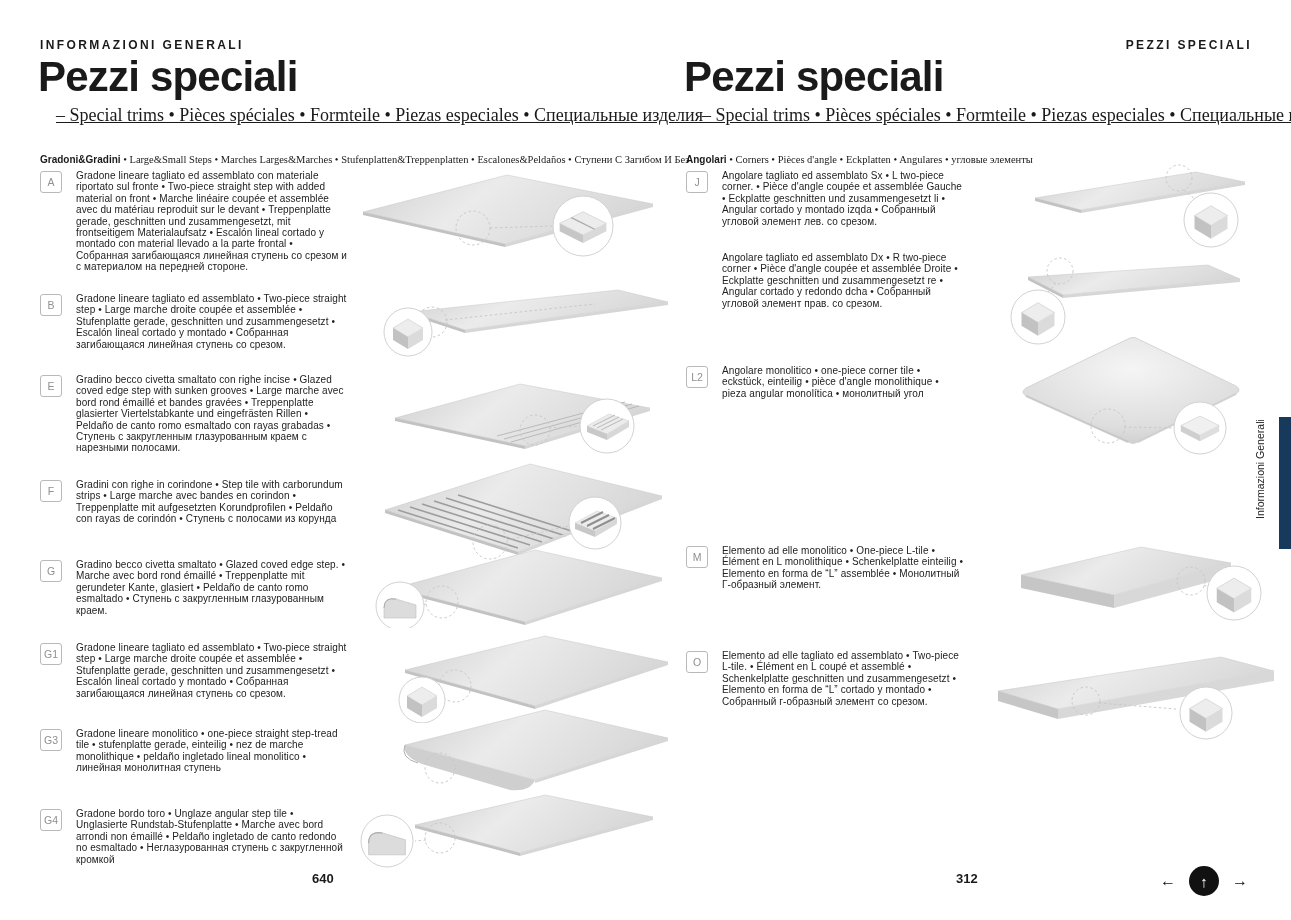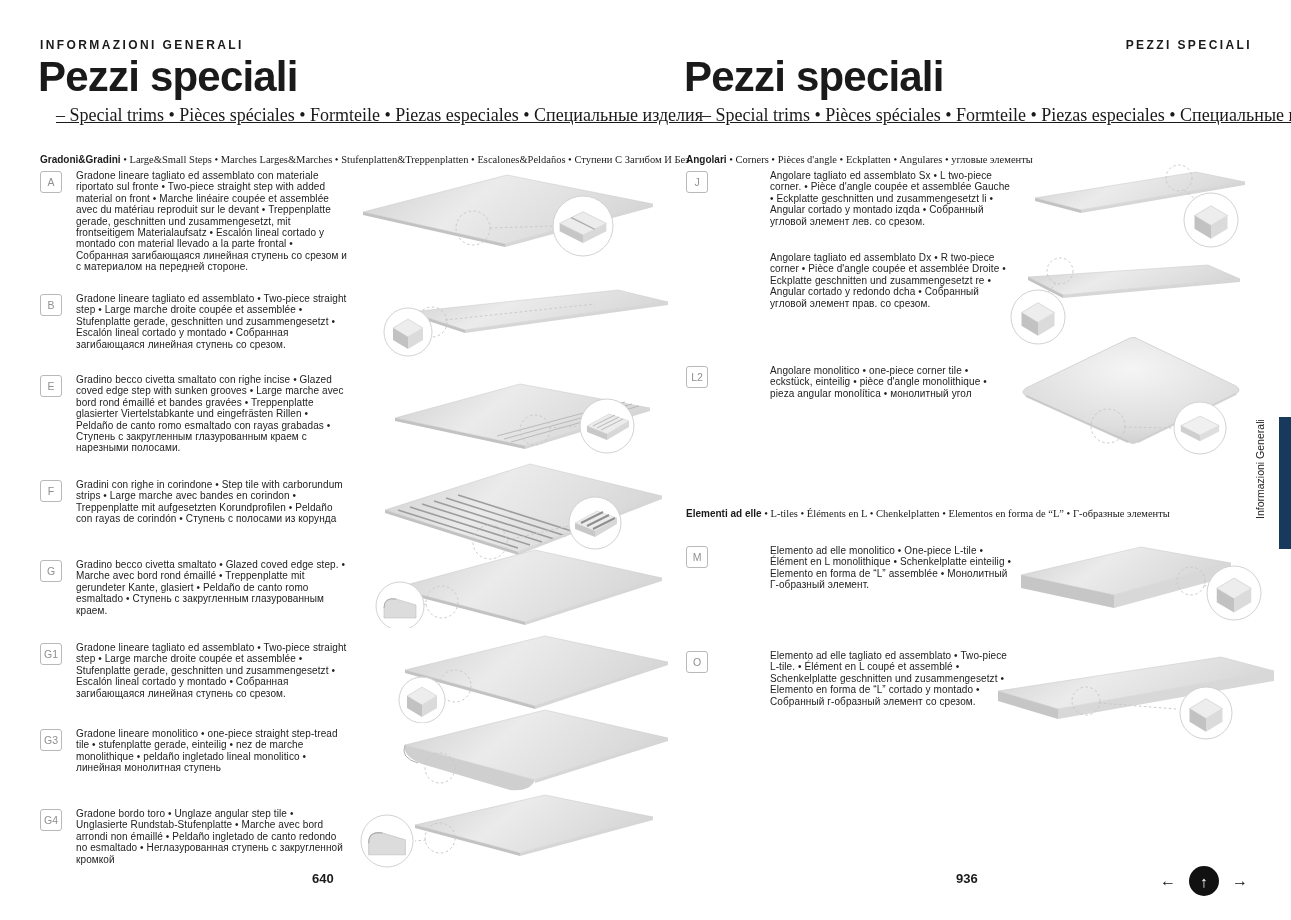--- a/index.html
+++ b/index.html
@@ -11,21 +11,21 @@
   .eyebrow.right{left:auto;right:6px;}
   .big-title{position:absolute;top:56px;left:-2px;font-size:42px;font-weight:700;letter-spacing:-0.8px;line-height:1;}
   .subtitle{position:absolute;top:105px;left:16px;font-family:"Liberation Serif",serif;font-size:18px;white-space:nowrap;text-decoration:underline;}
   .section-line{position:absolute;left:0;font-size:10px;white-space:nowrap;margin-top:8px;}
   .section-lead{font-weight:700;font-family:"Liberation Sans",sans-serif;font-size:10px;}
   .section-rest{font-family:"Liberation Serif",serif;font-size:10.5px;}
   .item{position:absolute;left:0;}
   .code{position:absolute;left:0;top:1px;width:20px;height:20px;border:1px solid #b9b9b9;border-radius:3px;background:#fff;color:#8f8f8f;font-size:10.5px;display:flex;align-items:center;justify-content:center;}
   .desc{position:absolute;left:36px;top:0;margin:0;font-size:10px;line-height:11.4px;color:#222;letter-spacing:0.1px;}
   .page-left .desc{width:272px;}
-  .page-right .desc{width:242px;margin-left:48px;}
+  .page-right .desc{width:242px;}
   .illo{position:absolute;}
   .pagenum{position:absolute;top:871px;font-size:13px;font-weight:700;}
   .nav{position:absolute;left:1160px;top:866px;display:flex;align-items:center;gap:13px;}
   .nav-arrow{font-size:16px;color:#111;cursor:pointer;line-height:30px;}
   .nav-circle{width:30px;height:30px;border-radius:50%;background:#111;color:#fff;display:flex;align-items:center;justify-content:center;font-size:15px;cursor:pointer;}
   .side-tab-label{position:absolute;left:1254px;top:403px;height:132px;writing-mode:vertical-rl;transform:rotate(180deg);font-size:10.5px;color:#222;text-align:center;}
   .side-tab-bar{position:absolute;left:1279px;top:417px;width:12px;height:132px;background:#16395c;}
 </style>
 </head>
 <body>
@@ -234,23 +234,20 @@
     <p class="desc">Angolare tagliato ed assemblato Sx • L two-piece corner. • Pièce d'angle coupée et assemblée Gauche • Eckplatte geschnitten und zusammengesetzt li • Angular cortado y montado izqda • Собранный угловой элемент лев. со срезом.</p>
   </div>
   <div class="item" style="top:252px">
     <p class="desc">Angolare tagliato ed assemblato Dx • R two-piece corner • Pièce d'angle coupée et assemblée Droite • Eckplatte geschnitten und zusammengesetzt re • Angular cortado y redondo dcha • Собранный угловой элемент прав. со срезом.</p>
   </div>
   <div class="item" style="top:365px">
     <div class="code">L2</div>
     <p class="desc">Angolare monolitico • one-piece corner tile • eckstück, einteilig • pièce d'angle monolithique • pieza angular monolítica • монолитный угол</p>
   </div>
 
-  <div class="section-line" style="top:500px">
-    <span class="section-lead">Elementi ad elle</span><span class="section-rest"> • L-tiles • Éléments en L • Chenkelplatten • Elementos en forma de “L” • Г-образные элементы</span>
-  </div>
 
   <div class="item" style="top:545px">
     <div class="code">M</div>
     <p class="desc">Elemento ad elle monolitico • One-piece L-tile • Élément en L monolithique • Schenkelplatte einteilig • Elemento en forma de “L” assemblée • Монолитный Г-образный элемент.</p>
   </div>
   <div class="item" style="top:650px">
     <div class="code">O</div>
     <p class="desc">Elemento ad elle tagliato ed assemblato • Two-piece L-tile. • Élément en L coupé et assemblé • Schenkelplatte geschnitten und zusammengesetzt • Elemento en forma de “L” cortado y montado • Собранный г-образный элемент со срезом.</p>
   </div>
 
@@ -303,21 +300,21 @@
       <polygon points="12,48 235,14 288,28 72,66" fill="url(#gT)" stroke="#c6c6c6" stroke-width="0.5"></polygon>
       <polygon points="12,48 72,66 72,76 12,58" fill="#c6c6c6"></polygon>
       <polygon points="72,66 288,28 288,38 72,76" fill="#d8d8d8"></polygon>
       <circle cx="100" cy="58" r="14" fill="none" stroke="#c9c9c9" stroke-dasharray="2.5,2.5"></circle>
       <line x1="113" y1="60" x2="190" y2="66" stroke="#c9c9c9" stroke-dasharray="2.5,2.5"></line>
       <circle cx="220" cy="70" r="26" fill="#ffffff" stroke="#d2d2d2"></circle>
       <use href="#cube" transform="translate(220,70) scale(1.1)"></use>
     </svg>
   </div>
 
-  <div class="pagenum" style="left:270px">936</div>
+  <div class="pagenum" style="left:270px">312</div>
 </div>
 
 <div class="nav">
   <span class="nav-arrow">←</span>
   <span class="nav-circle">
       <span>↑</span>
     </span>
   <span class="nav-arrow">→</span>
 </div>
 

